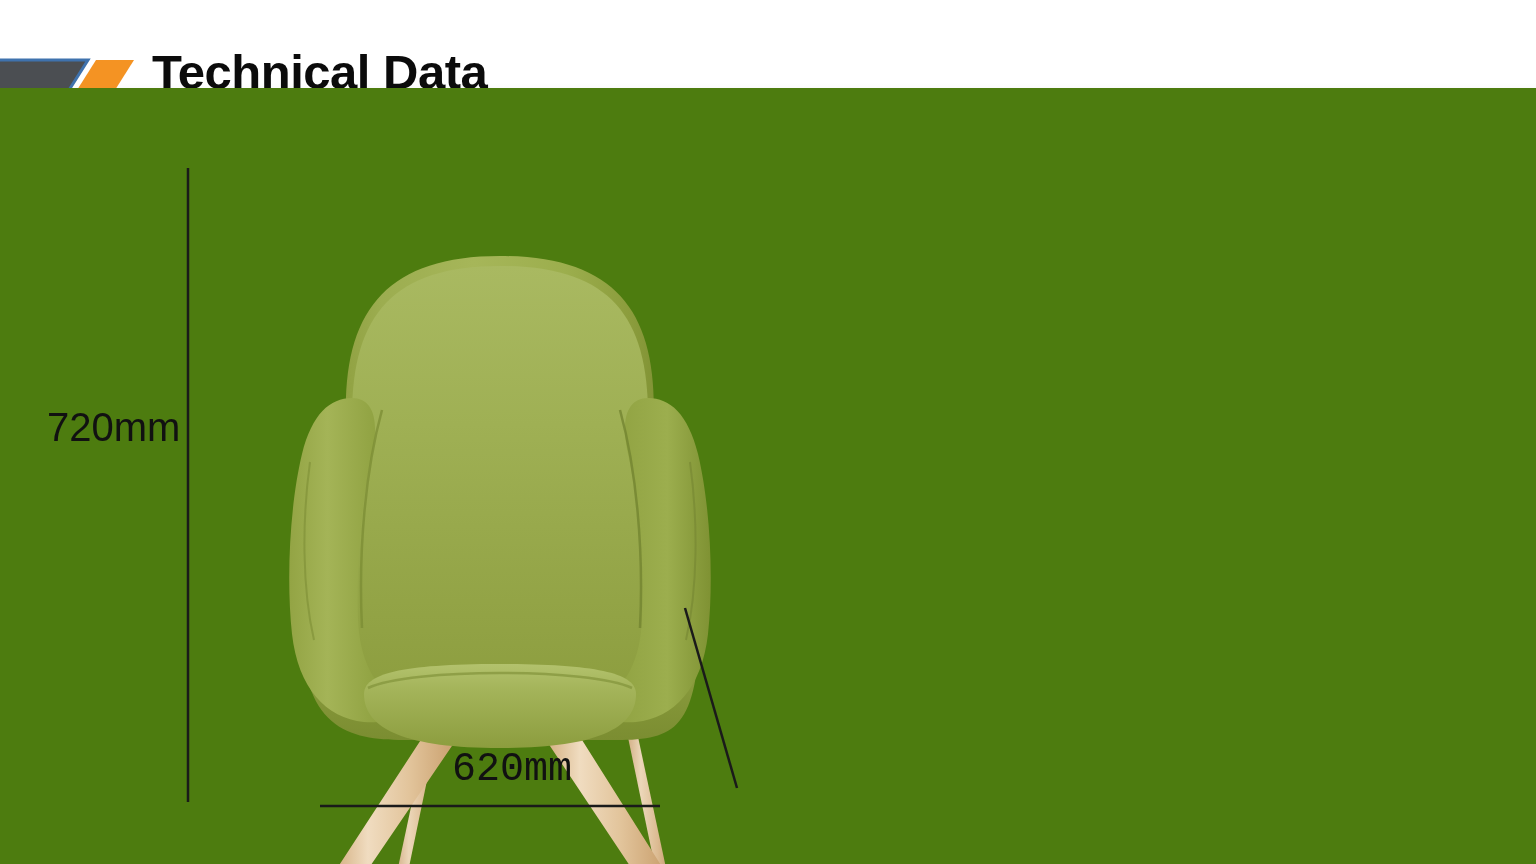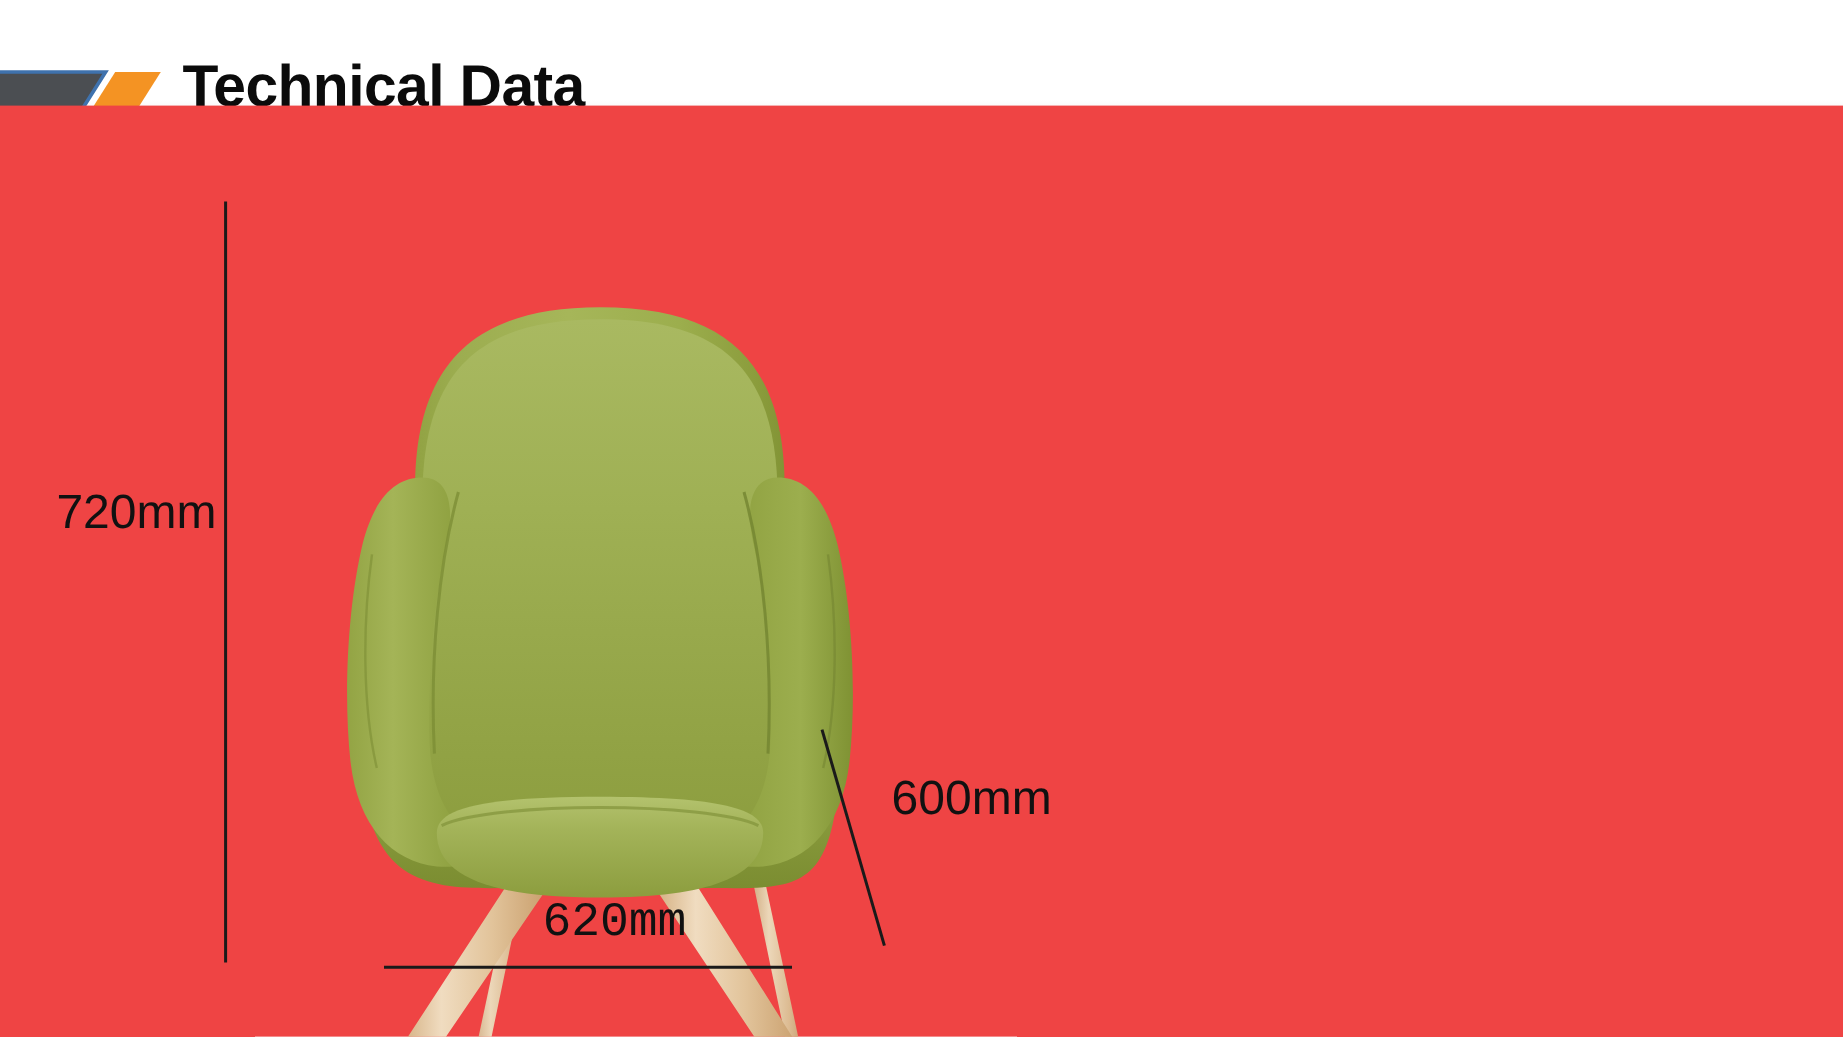--- a/index.html
+++ b/index.html
@@ -62,21 +62,21 @@
     white-space: nowrap;
   }
 
   
   #stage {
     position: absolute;
     left: 0;
     top: 88px;
     width: 1536px;
     height: 776px;
-    background: #ef4444;
+    background: #4d7c0f;
   }
 
   
   #dims {
     position: absolute;
     left: 0;
     top: 0;
     width: 1536px;
     height: 864px;
     pointer-events: none;
@@ -245,15 +245,14 @@
   <svg id="dims" viewBox="0 0 1536 864" xmlns="http://www.w3.org/2000/svg" style="top:-88px;">
     <line x1="188" y1="168" x2="188" y2="802" stroke="#1a1a1a" stroke-width="2.5"></line>
     <line x1="320" y1="806" x2="660" y2="806" stroke="#1a1a1a" stroke-width="2.5"></line>
     <line x1="685" y1="608" x2="737" y2="788" stroke="#1a1a1a" stroke-width="2.5"></line>
   </svg>
 
   <div class="dim-label" id="label-height" style="top:317px;">720mm</div>
 
   <div class="dim-label" id="label-width" style="top:659px;">620mm</div>
 
-  <div class="dim-label" id="label-depth" style="top:555px;">600mm</div>
 
 </div>
 
 </body></html>

